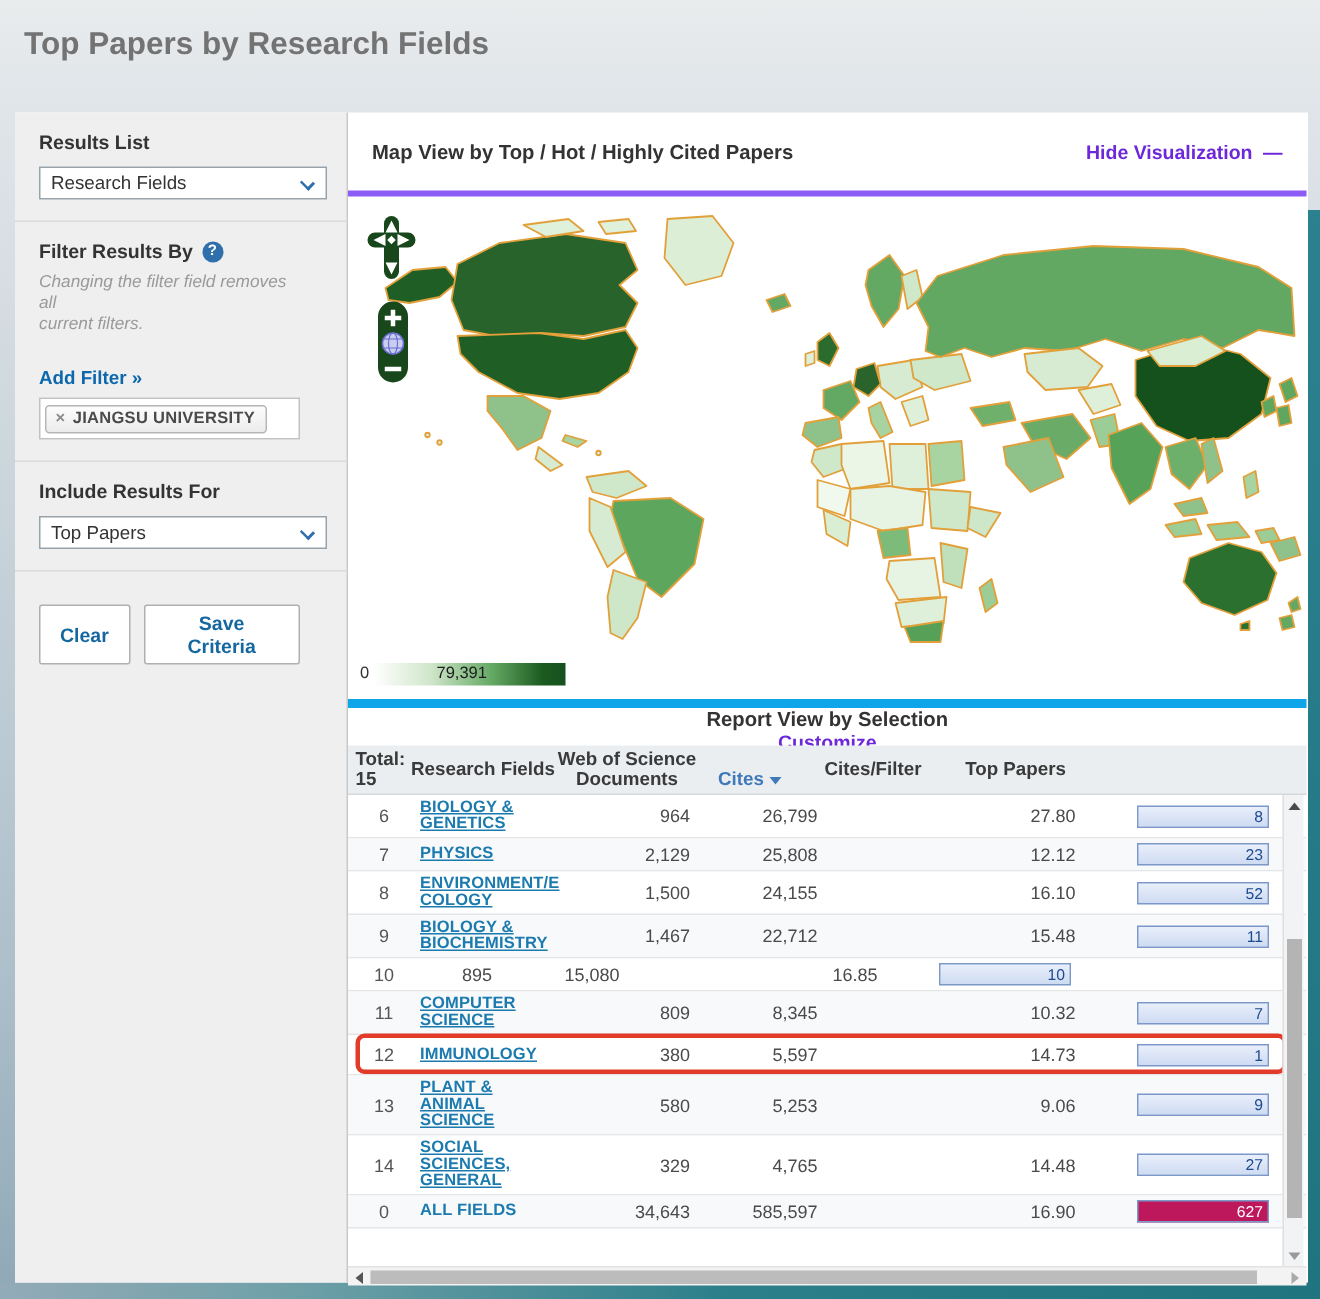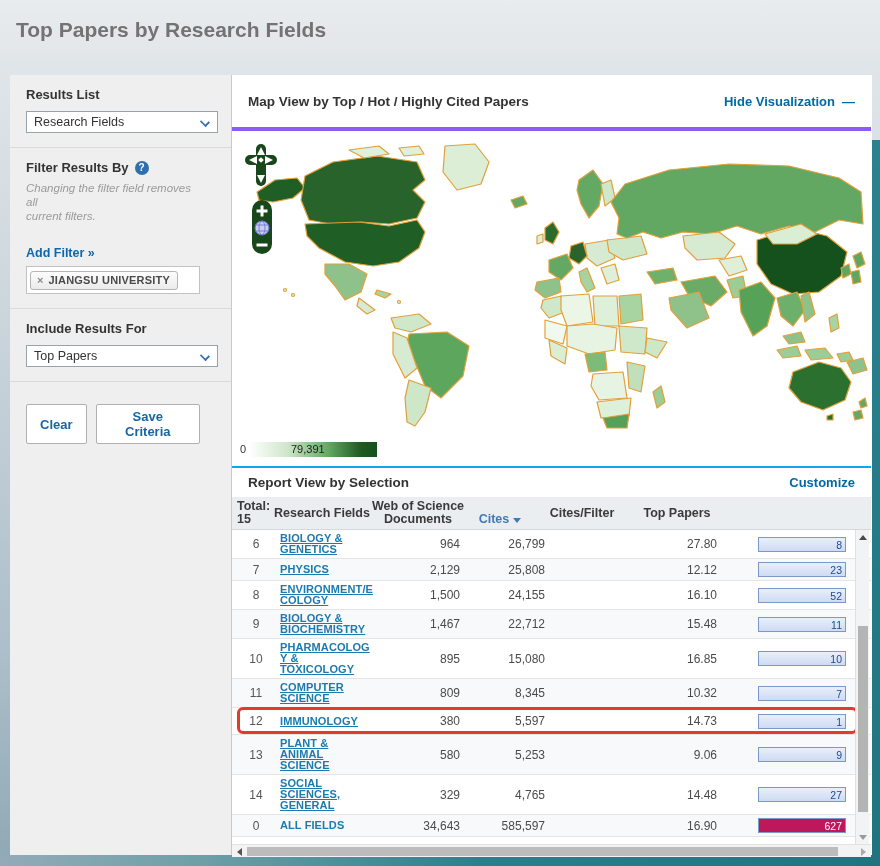--- a/index.html
+++ b/index.html
@@ -47,33 +47,33 @@
   .btn-row { display:flex; gap:9px; padding-top:10px; }
   .btn { background:#fff; border:1px solid #b0b0b0; border-radius:2px; padding:4px 13px;
     font-size:13px; font-weight:bold; color:#15679f; cursor:pointer; font-family:inherit; }
 
   
   .main { width:639px; flex:none; position:relative; }
   .map-header, .report-header { display:flex; align-items:center; justify-content:space-between;
     padding:0 16px; }
   .map-header { height:56px; border-bottom:4px solid #8b5cf6; }
   .sec-title { font-size:13.5px; font-weight:bold; color:#333; }
-  .blue-link { font-size:13px; font-weight:bold; color:#0369a1; text-decoration:none; cursor:pointer;
+  .blue-link { font-size:13px; font-weight:bold; color:#6d28d9; text-decoration:none; cursor:pointer;
     display:flex; align-items:center; gap:7px; }
   .minus-glyph { font-weight:bold; }
 
   .map-area { height:335px; position:relative; }
   .world-map { position:absolute; left:17px; top:9px; }
   .map-controls { position:absolute; left:12px; top:12px; width:40px; }
   .legend { position:absolute; left:17px; top:311px; width:128px; height:15px;
     background:linear-gradient(90deg,#ffffff 0%,#cfe6ca 30%,#63a863 62%,#1c5a20 88%,#14511d 100%); }
   .legend-min { position:absolute; left:-9px; top:1px; font-size:11px; color:#333; }
   .legend-max { position:absolute; left:42px; top:1px; font-size:11px; color:#1c1c1c; }
 
-  .report-header { height:31px; border-top:2px solid #0ea5e9; }
+  .report-header { height:31px; border-top:6px solid #0ea5e9;flex-direction:column; }
 
   
   .thead { height:33px; background:#eaeef1; border-bottom:1px solid #d5d9dc; position:relative;
     font-size:12.5px; font-weight:bold; color:#3a3a3a; }
   .th { position:absolute; top:50%; transform:translateY(-50%); text-align:center; white-space:pre-line; line-height:13px; cursor:pointer; }
   .th-total { left:5px; width:44px; text-align:left; cursor:default; }
   .th-rf { left:40px; width:100px; }
   .th-docs { left:126px; width:120px; }
   .th-cites { left:228px; width:80px; color:#4079b8; }
   .th-cp { left:300px; width:100px; }
@@ -363,23 +363,20 @@
     <span class="c-docs">1,467</span>
     <span class="c-cites">22,712</span>
     <span class="c-cp">15.48</span>
     <span class="c-bar">
       <span class="bar-fill" style="width: 10%;"></span>
       <span class="bar-num">11</span>
     </span>
   </div>
         <div class="row">
     <span class="c-num">10</span>
-    <a class="c-field">PHARMACOLOG
-Y &amp;
-TOXICOLOGY</a>
     <span class="c-docs">895</span>
     <span class="c-cites">15,080</span>
     <span class="c-cp">16.85</span>
     <span class="c-bar">
       <span class="bar-fill" style="width: 10%;"></span>
       <span class="bar-num">10</span>
     </span>
   </div>
         <div class="row alt">
     <span class="c-num">11</span>

